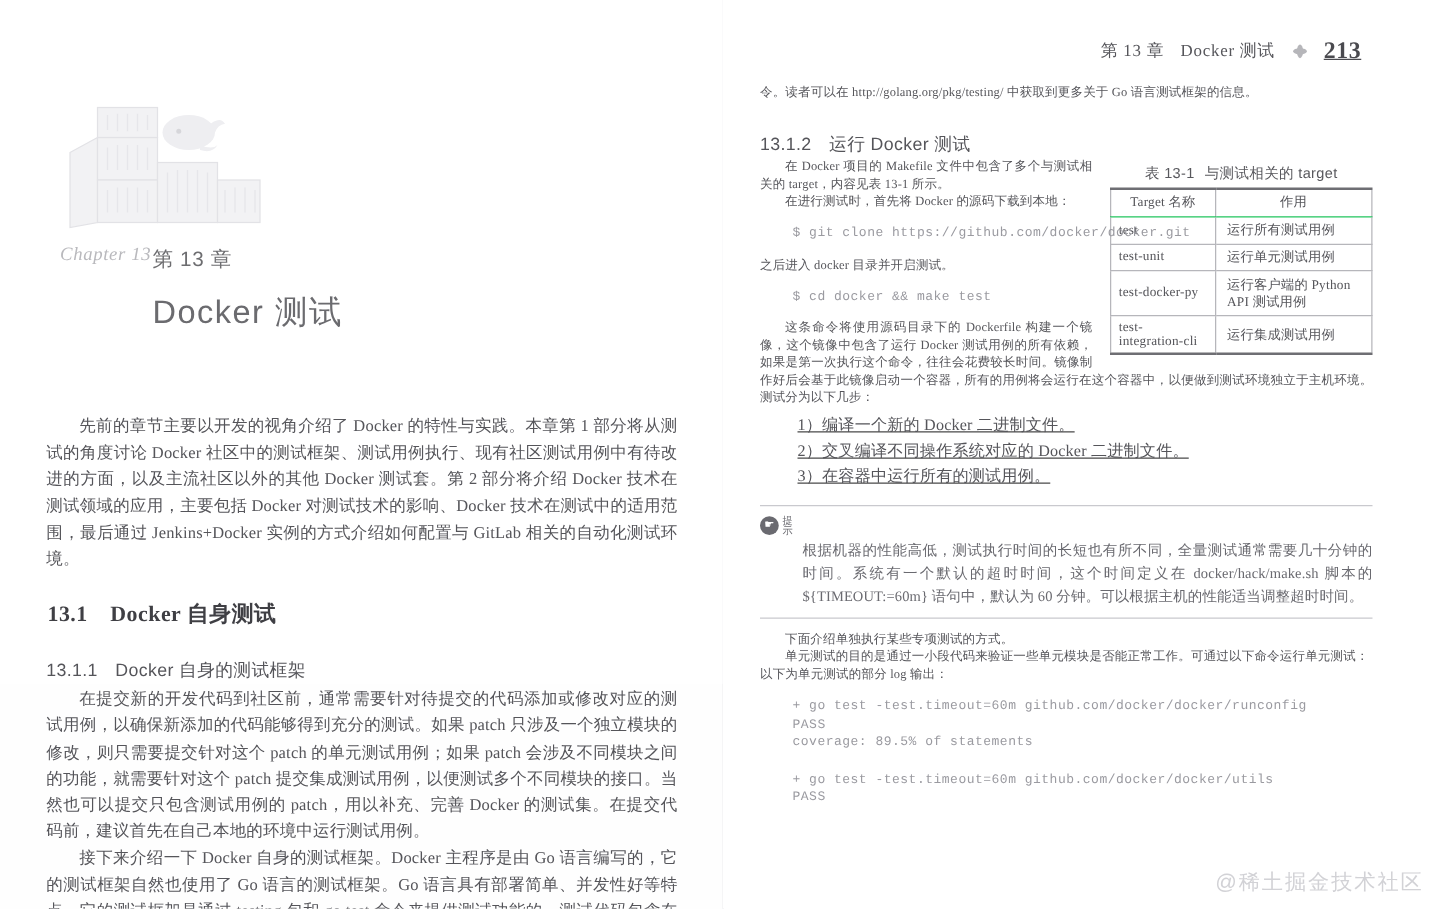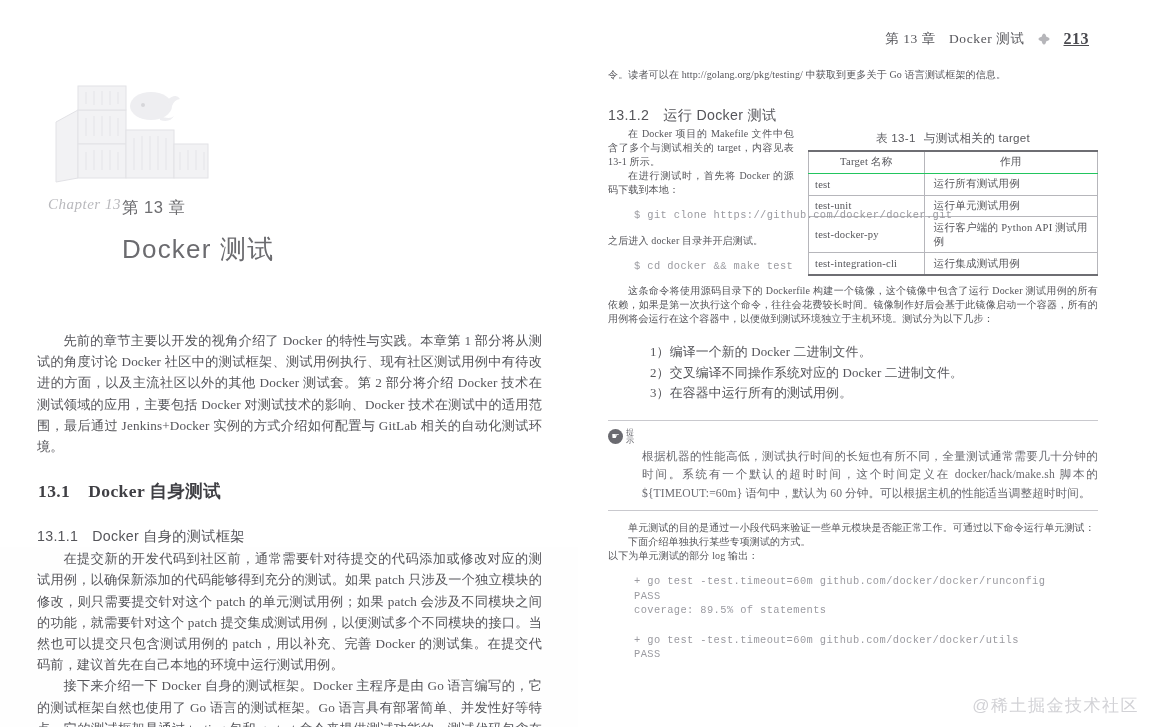--- a/index.html
+++ b/index.html
@@ -126,38 +126,38 @@
     content: "";
     position: absolute;
     left: 50%; top: 50%;
     width: 5px; height: 11px;
     background: #9a9aa0;
     border-radius: 50% 50% 50% 50%;
     transform: translate(-50%,-50%);
   }
   .ornament::after { transform: translate(-50%,-50%) rotate(90deg); }
   .rp-header .pageno {
-    font-size: 16px;
+    font-size: 19px;
     font-weight: bold;
     color: #4a4a4f;
     letter-spacing: 0.5px;
     text-decoration: underline;
   }
 
   .rp-body {
     position: absolute;
     left: 30px; top: 68px;
     width: 490px;
   }
   .rp-body p.bodytext { font-size: 10px; line-height: 14px; }
 
   .wrap-zone { position: relative; }
   .tbl-float {
     float: right;
-    width: 290px;
+    width: 210px;
     margin: 4px 0 6px 14px;
   }
   .tbl-cap {
     text-align: center;
     font-family: "Liberation Sans", sans-serif;
     font-size: 11.6px;
     color: #58585d;
     margin-bottom: 4px;
     letter-spacing: 0.3px;
   }
@@ -186,22 +186,23 @@
   pre.code {
     margin: 11px 0 11px 26px;
     font-family: "Liberation Mono", "DejaVu Sans Mono", monospace;
     font-size: 10.4px;
     line-height: 14.6px;
     color: #9a9aa0;
     letter-spacing: 0.4px;
     white-space: pre;
   }
   .numlist {
-    margin: 16px; padding: 0;
+    margin: 4px; padding: 0;
     list-style: none;
+    text-decoration: underline;
   }
   .numlist li {
     font-size: 12.9px;
     line-height: 20.6px;
     color: #55555a;
     padding-left: 26px;
     letter-spacing: 0.15px;
   }
 
   .tipbox {
@@ -377,22 +378,22 @@
         <div class="tip-mark">
           <span class="tip-circle">☛</span>
           <span class="tip-word">
             <span>提</span><br>
             <span>示</span>
           </span>
         </div>
         <div class="tip-text">根据机器的性能高低，测试执行时间的长短也有所不同，全量测试通常需要几十分钟的时间。系统有一个默认的超时时间，这个时间定义在 docker/hack/make.sh 脚本的 ${TIMEOUT:=60m} 语句中，默认为 60 分钟。可以根据主机的性能适当调整超时时间。</div>
       </div>
 
+      <p class="bodytext">下面介绍单独执行某些专项测试的方式。</p>
       <p class="bodytext">单元测试的目的是通过一小段代码来验证一些单元模块是否能正常工作。可通过以下命令运行单元测试：</p>
-      <p class="bodytext">下面介绍单独执行某些专项测试的方式。</p>
       <p class="bodytext" style="text-indent:0">以下为单元测试的部分 log 输出：</p>
       <pre class="code">+ go test -test.timeout=60m github.com/docker/docker/runconfig
 PASS
 coverage: 89.5% of statements
 
 + go test -test.timeout=60m github.com/docker/docker/utils
 PASS</pre>
     </div>
 
   </div>

